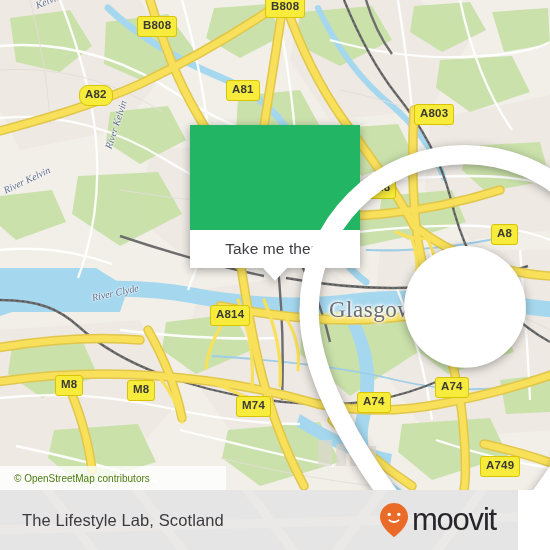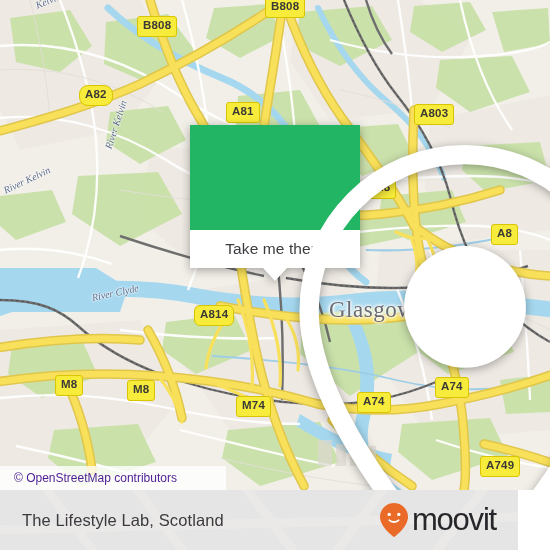--- a/index.html
+++ b/index.html
@@ -82,21 +82,21 @@
   
   .attrib{
     position:absolute;left:0;top:466px;
     height:24px;
     background:rgba(255,255,255,.78);
     display:flex;align-items:center;
     padding:0 0 0 14px;
     box-sizing:border-box;
     width:226px;
   }
-  .attrib span{font-size:12px;color:#4c1d95;}
+  .attrib span{font-size:10px;color:#4d7c0f;}
 
   
   .footer{
     position:absolute;left:0;top:490px;width:518px;height:60px;
     background:#e5e5e5;
     display:flex;align-items:center;justify-content:space-between;
     padding:0 22px 0 22px;box-sizing:border-box;
     overflow:hidden;
   }
   .footer-title{font-size:16.5px;color:#3b3b3f;letter-spacing:.1px;z-index:2;}
@@ -280,25 +280,25 @@
         <rect x="336" y="444" width="10" height="22"></rect>
         <rect x="350" y="438" width="12" height="28"></rect>
         <rect x="366" y="446" width="10" height="20"></rect>
       </g>
     </svg>
 
     <div id="shield-layer">
         <div class="shield" style="left: 265px; top: -3px;">B808</div>
         <div class="shield" style="left: 137px; top: 16px;">B808</div>
         <div class="shield" style="left: 79px; top: 85px; border-radius: 9px;">A82</div>
-        <div class="shield" style="left: 226px; top: 102px;">A81</div>
+        <div class="shield" style="left: 226px; top: 80px;">A81</div>
         <div class="shield" style="left: 414px; top: 104px;">A803</div>
         <div class="shield" style="left: 368px; top: 178px;">M8</div>
         <div class="shield" style="left: 491px; top: 224px;">A8</div>
-        <div class="shield" style="left: 194px; top: 305px; border-radius: 6px;">A814</div>
+        <div class="shield" style="left: 210px; top: 305px;">A814</div>
         <div class="shield" style="left: 55px; top: 375px;">M8</div>
         <div class="shield" style="left: 127px; top: 380px;">M8</div>
         <div class="shield" style="left: 236px; top: 396px;">M74</div>
         <div class="shield" style="left: 357px; top: 392px;">A74</div>
         <div class="shield" style="left: 435px; top: 377px;">A74</div>
         <div class="shield" style="left: 480px; top: 456px;">A749</div>
       </div>
 
     <div id="wlabel-layer">
         <div class="wlabel" style="left: 4px; top: 185px; transform: rotate(-25deg); transform-origin: left center;">River Kelvin</div>

